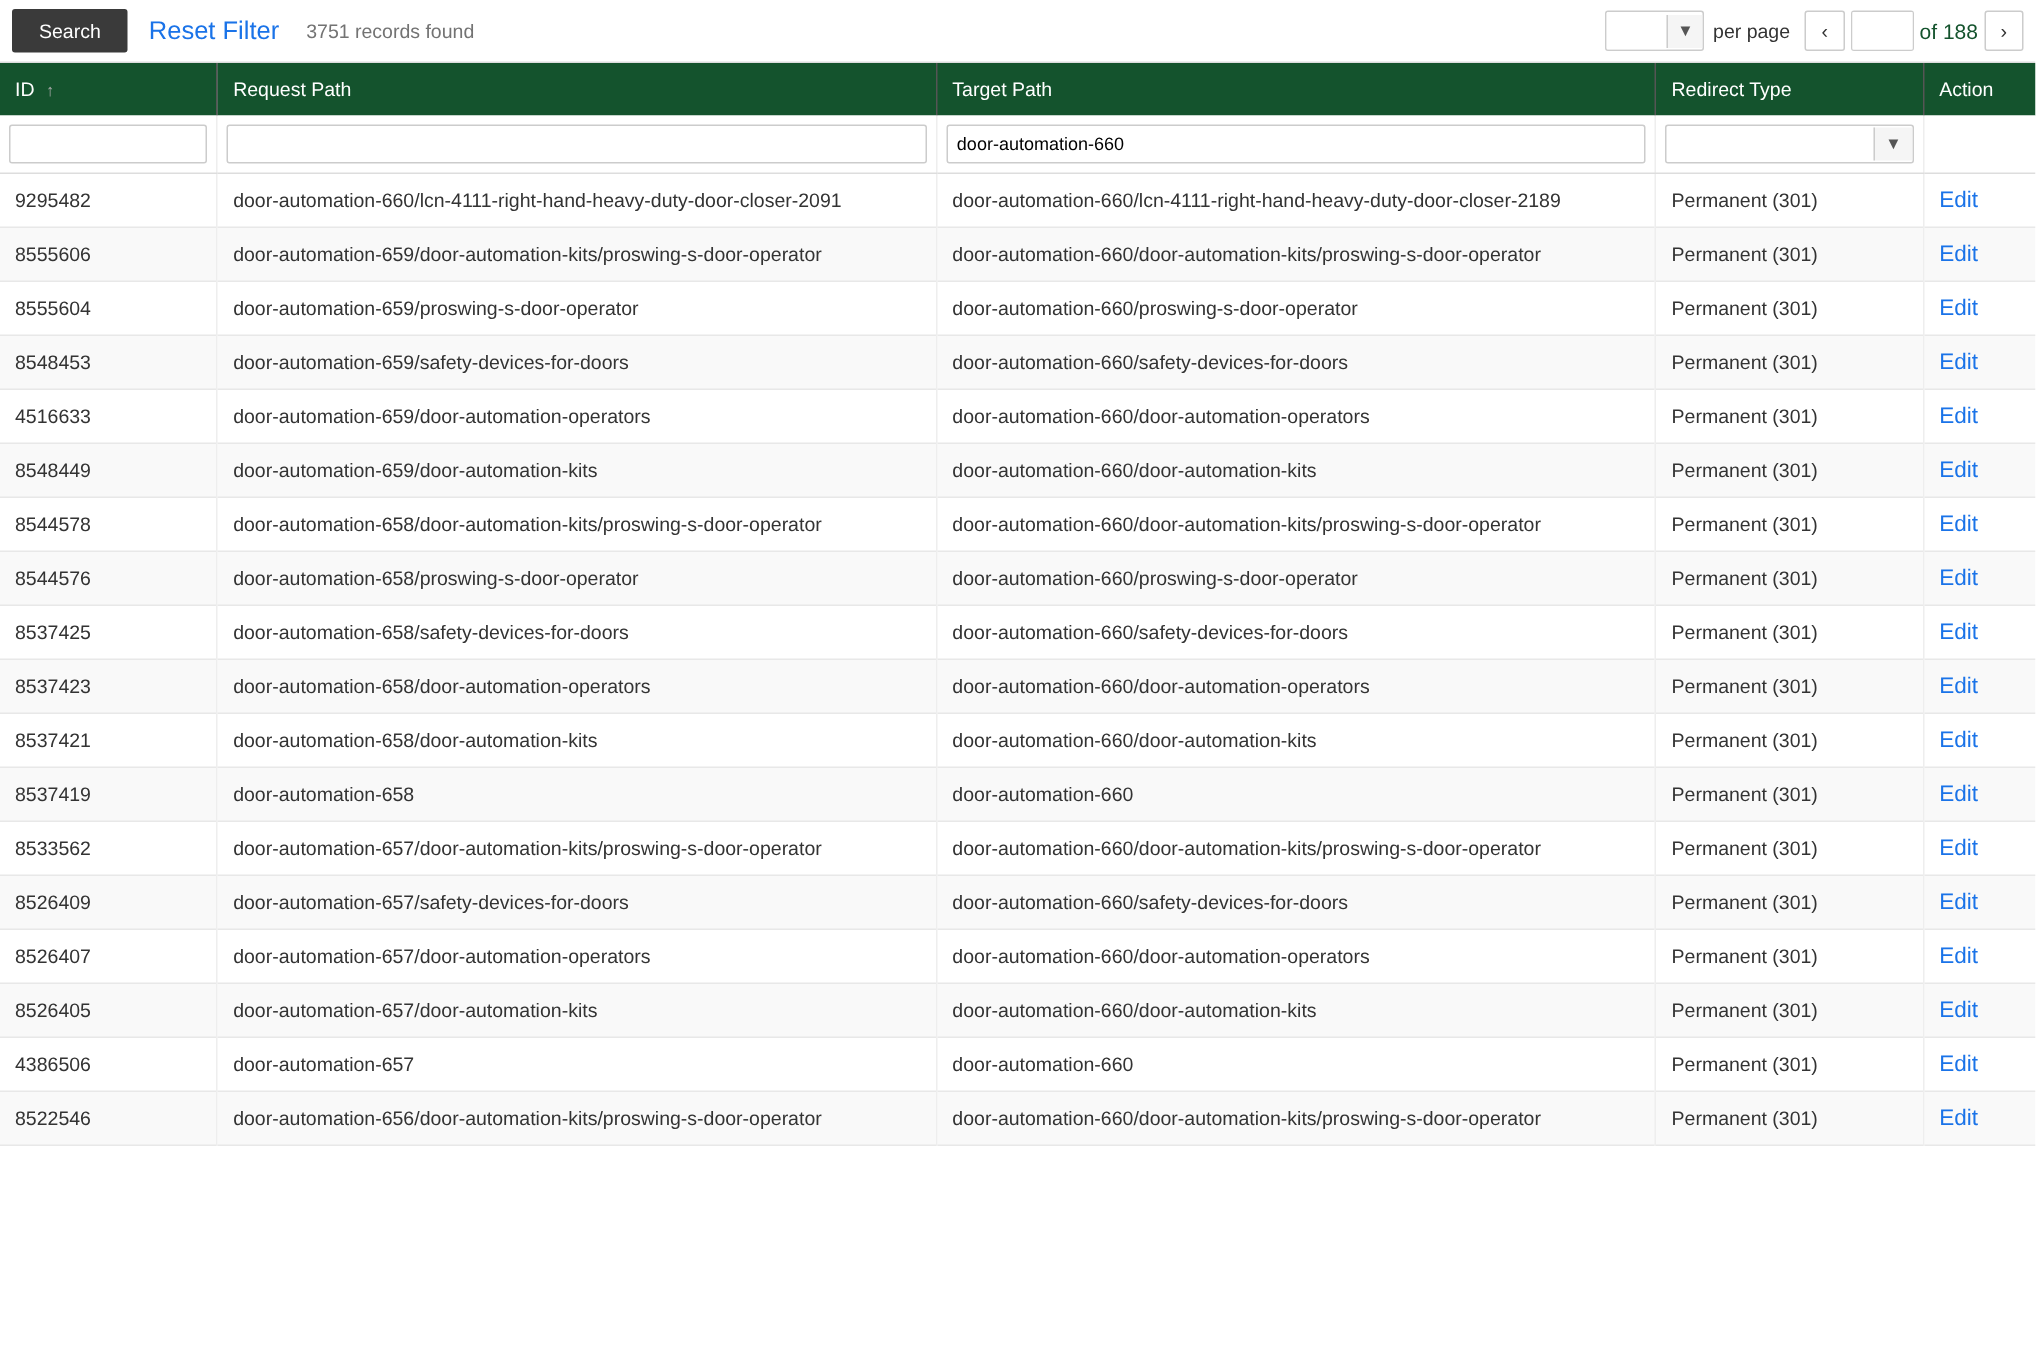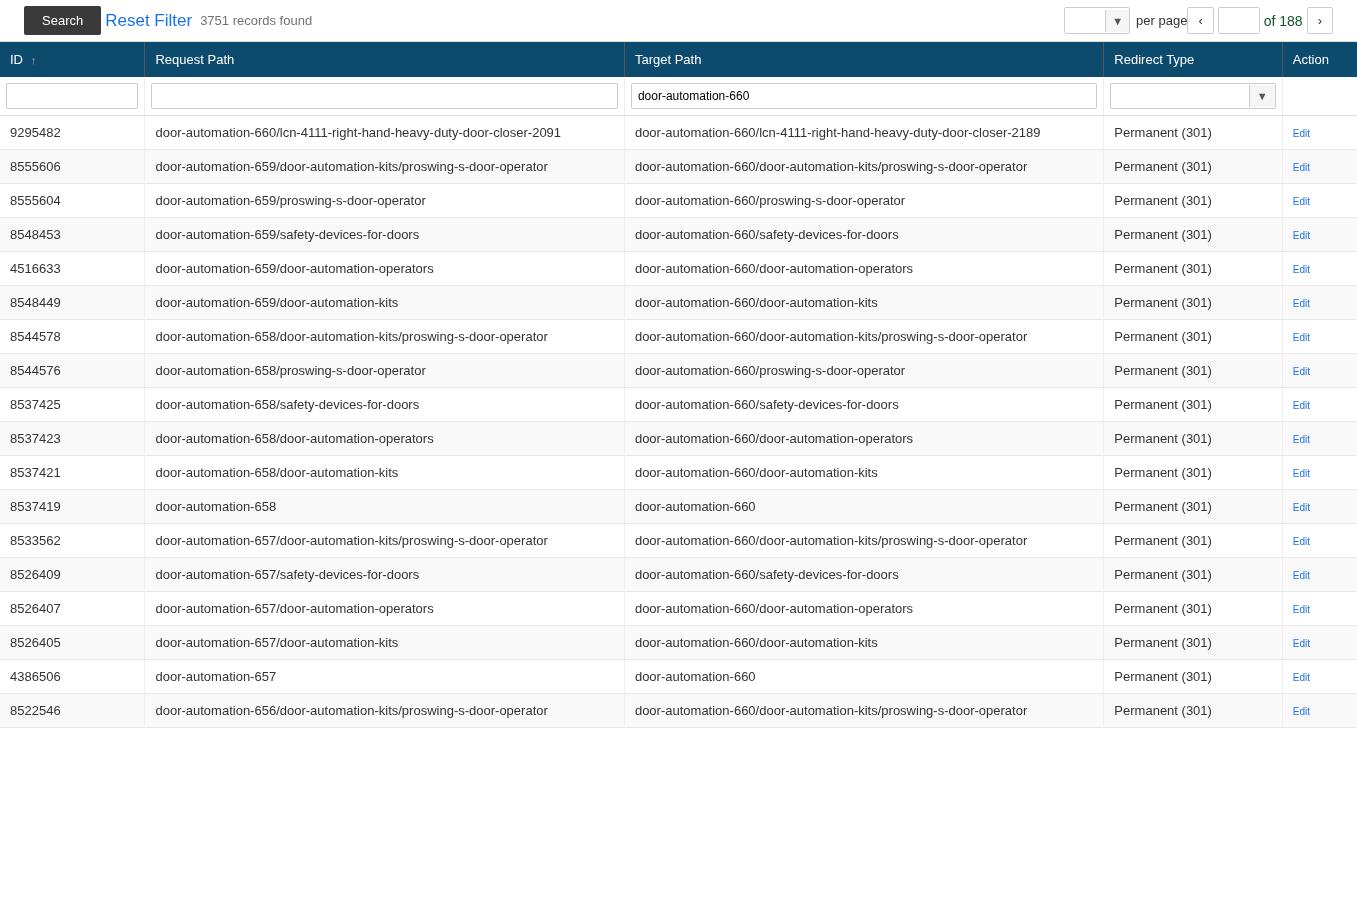--- a/index.html
+++ b/index.html
@@ -2,23 +2,24 @@
 <html><head>
   <meta charset="utf-8">
   <style>
     * { box-sizing: border-box; margin: 0; padding: 0; }
     body { font-family: Arial, sans-serif; font-size: 13px; background: #fff; color: #333; }
 
     
     .toolbar {
       display: flex;
       align-items: center;
-      padding: 6px 24px;
+      padding: 6px 8px;
       border-bottom: 1px solid #ddd;
       background: #fff;
+      gap: 10px;
     }
     .search-btn {
       background: #3a3a3a;
       color: #fff;
       border: none;
       padding: 7px 18px;
       font-size: 13px;
       cursor: pointer;
       border-radius: 2px;
     }
@@ -99,21 +100,21 @@
       border-collapse: collapse;
       table-layout: fixed;
     }
     colgroup col:nth-child(1) { width: 130px; }
     colgroup col:nth-child(2) { width: 430px; }
     colgroup col:nth-child(3) { width: 430px; }
     colgroup col:nth-child(4) { width: 160px; }
     colgroup col:nth-child(5) { width: 67px; }
 
     thead tr.header-row th {
-      background: #0c4a6e;
+      background: #14532d;
       color: #fff;
       text-align: left;
       padding: 10px 10px;
       font-size: 13px;
       font-weight: normal;
       border-right: 1px solid #555;
     }
     thead tr.header-row th:last-child { border-right: none; }
 
     thead tr.filter-row td {
@@ -174,21 +175,21 @@
       border-right: 1px solid #eee;
     }
     tbody td:last-child { border-right: none; }
 
     .edit-link {
       color: #1a73e8;
       cursor: pointer;
       text-decoration: none;
       background: none;
       border: none;
-      font-size: 10px;
+      font-size: 15px;
       padding: 0;
     }
 
     .sort-icon {
       display: inline-block;
       margin-left: 4px;
       font-size: 11px;
       color: #aaa;
     }
   </style>

